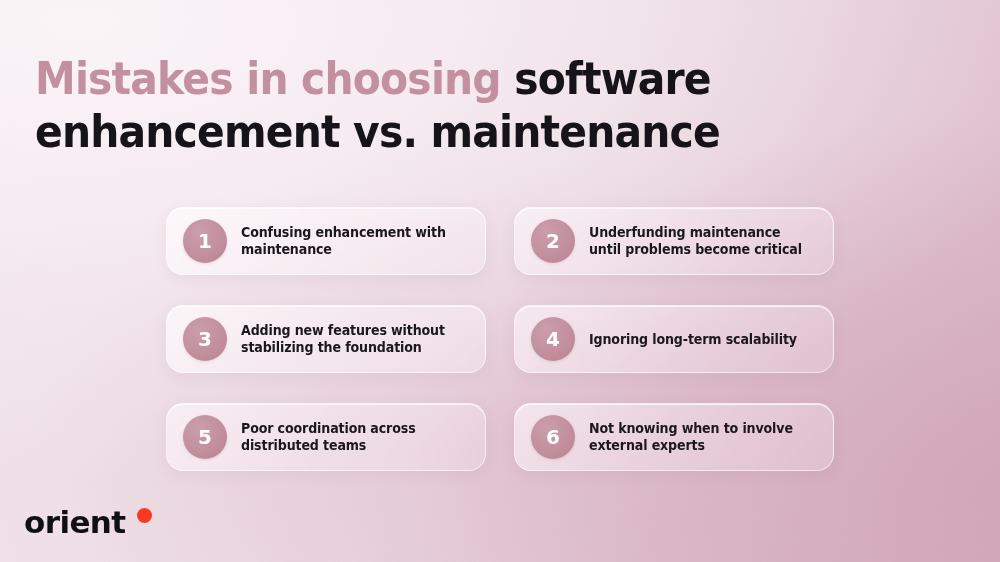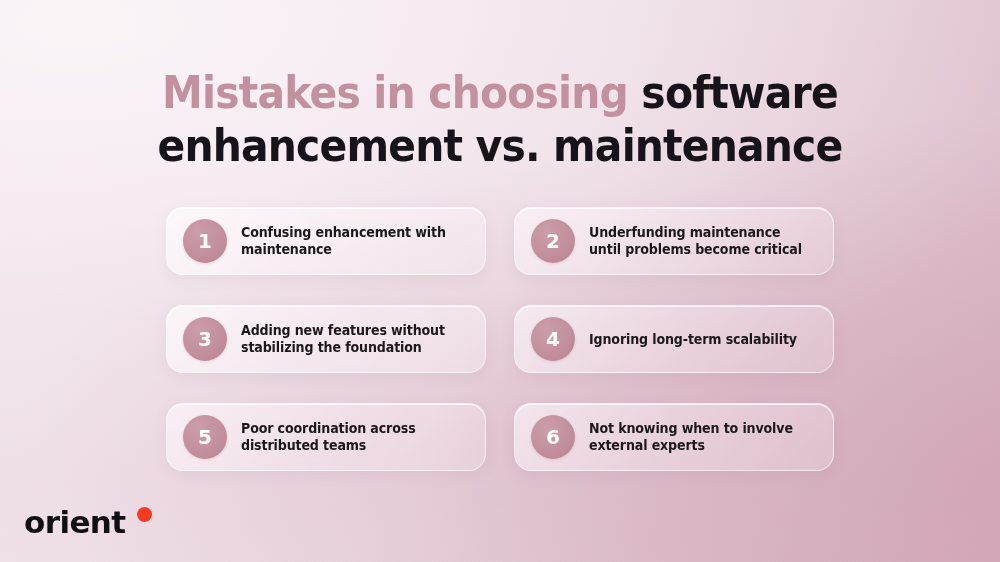--- a/index.html
+++ b/index.html
@@ -34,23 +34,21 @@
       radial-gradient(70% 70% at 52% 78%, rgba(214,173,190,0.30) 0%, rgba(214,173,190,0) 70%);
     pointer-events: none;
   }
 
   
   .title-block {
     position: absolute;
     top: 52px;
     left: 0;
     width: 1000px;
-    text-align: center;
     z-index: 3;
-    margin-top: 14px;
   }
   .title-line {
     font-family: "DejaVu Sans", "Liberation Sans", sans-serif;
     font-weight: 700;
     font-size: 44px;
     line-height: 53px;
     letter-spacing: -0.9px;
     color: #16141a;
     white-space: nowrap;
     transform: scaleX(0.93);
@@ -120,21 +118,21 @@
     transform: scaleX(0.96);
     transform-origin: left center;
   }
 
   
   .logo {
     position: absolute;
     left: 24px;
     bottom: 24px;
     display: flex;
-    align-items: flex-start;
+    align-items: center;
     z-index: 4;
     gap: 9px;
   }
   .logo-word {
     font-family: "DejaVu Sans", "Liberation Sans", sans-serif;
     font-weight: 700;
     font-size: 31px;
     line-height: 31px;
     letter-spacing: -0.6px;
     color: #101014;

